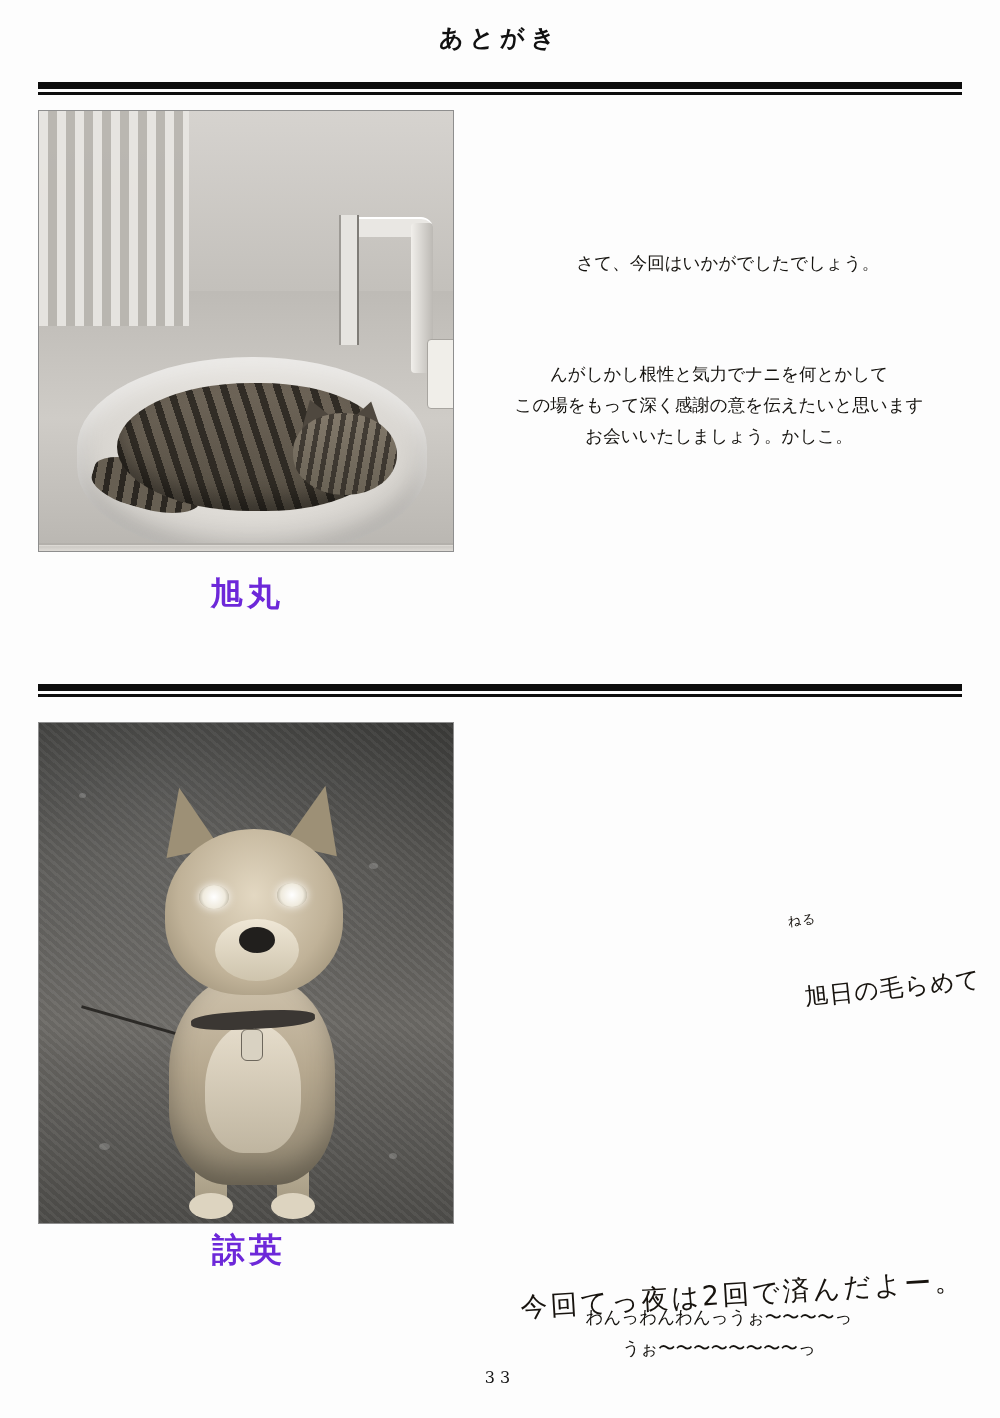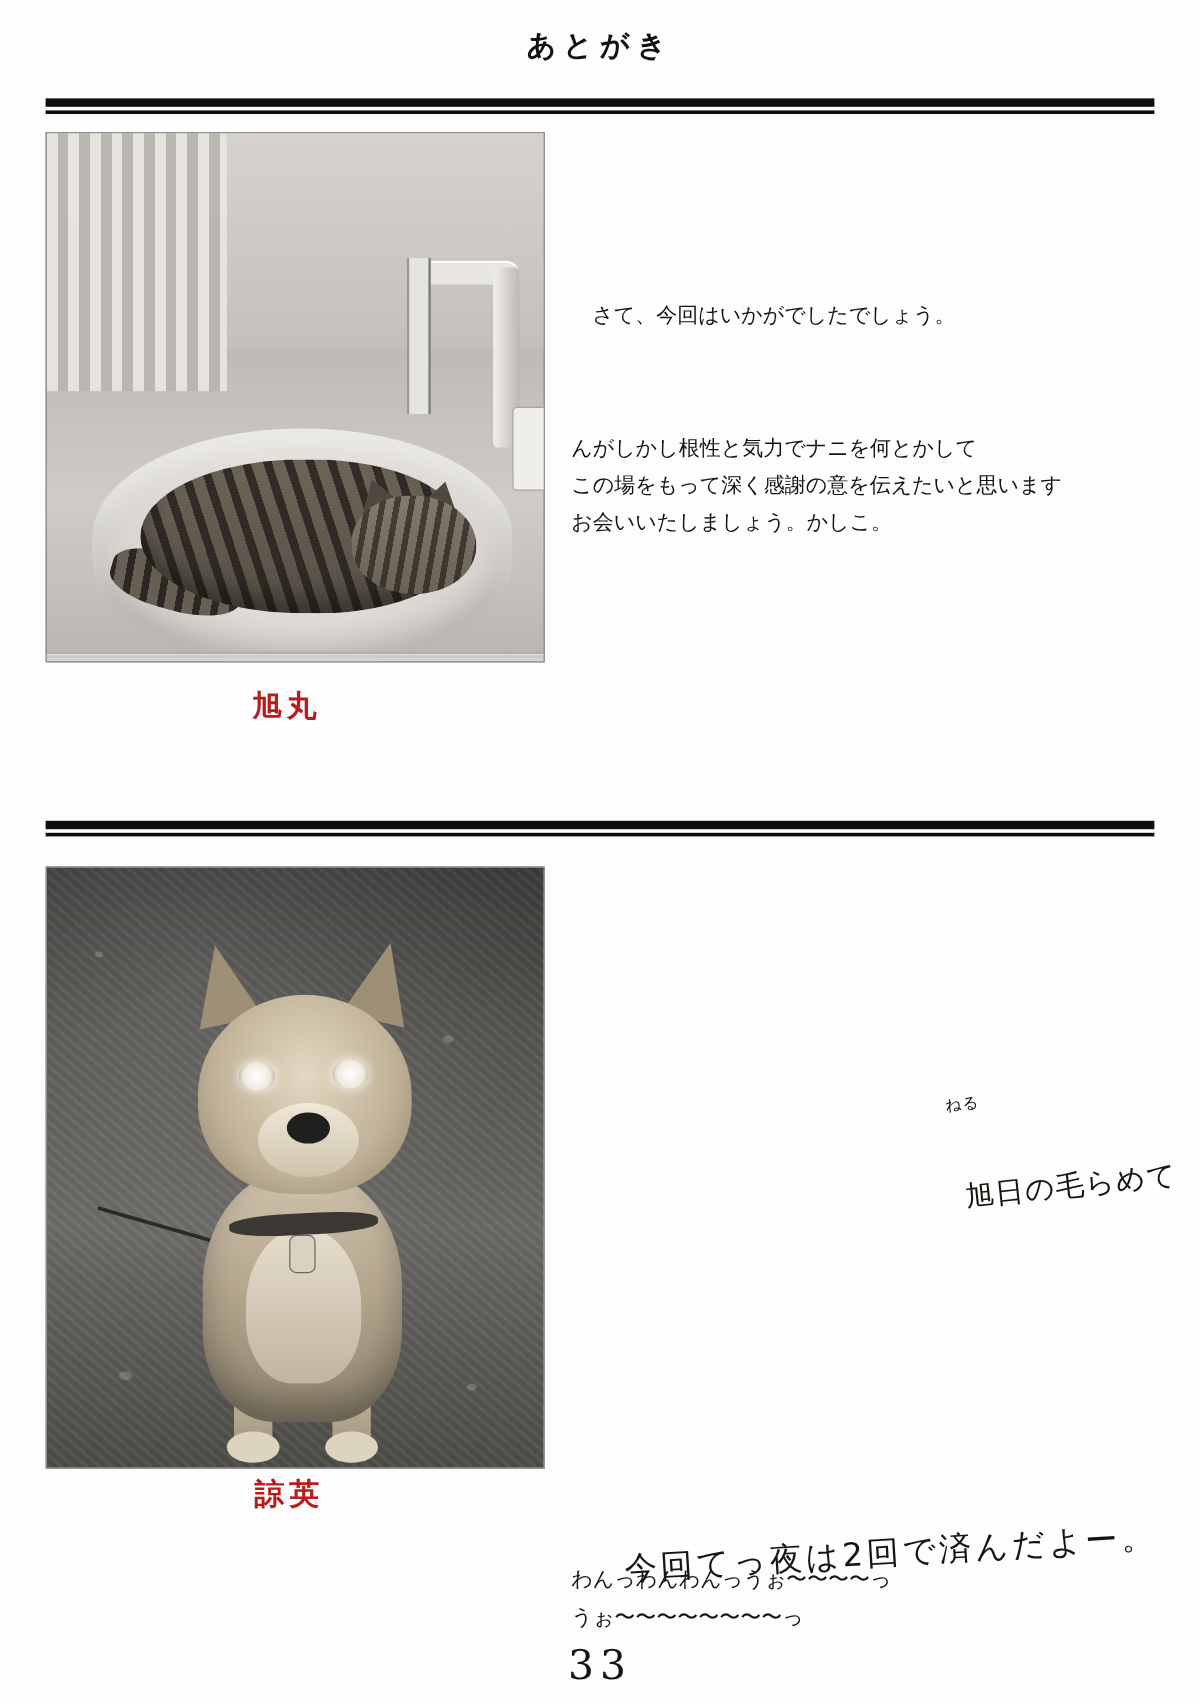--- a/index.html
+++ b/index.html
@@ -278,44 +278,44 @@
     border-radius: 50%;
     background: #ddd4c0;
   }
   .dog-paw.fl { left: 150px; top: 470px; }
   .dog-paw.fr { left: 232px; top: 470px; }
 
   
   .caption {
     position: absolute;
     font-family: "DejaVu Serif", "Liberation Serif", serif;
-    font-size: 25px;
+    font-size: 33px;
     font-weight: bold;
     letter-spacing: 4px;
-    color: #b91c1c;
+    color: #6d28d9;
   }
   .caption-cat { left: 210px; top: 572px; }
   .caption-dog { left: 212px; top: 1228px; }
 
   
   .text-col {
     position: absolute;
     font-family: "DejaVu Sans", "Liberation Sans", sans-serif;
     font-size: 17.5px;
     line-height: 1.78;
     color: #15130f;
     white-space: pre-wrap;
   }
   .text-cat { left: 476px; top: 186px; width: 486px; }
   .text-dog-1 { left: 476px; top: 808px; width: 486px; }
   .text-dog-2 { left: 476px; top: 876px; width: 486px; }
   .text-dog-3 { left: 476px; top: 1110px; width: 486px; }
   .text-dog-4 { left: 476px; top: 1240px; width: 486px; }
 
-  .para { margin: 0 0 17px 0; }
+  .para { margin: 0 0 17px 0; text-align: center; }
   .para:last-child { margin-bottom: 0; }
 
   
   .hand {
     position: absolute;
     font-family: "DejaVu Sans", "Liberation Sans", sans-serif;
     color: #17130e;
     white-space: pre;
   }
   .hand-1 {
@@ -336,21 +336,21 @@
     letter-spacing: 3px;
   }
 
   
   .page-number {
     position: absolute;
     left: 0; top: 1368px;
     width: 1000px;
     text-align: center;
     font-family: "DejaVu Serif", "Liberation Serif", serif;
-    font-size: 34px;
+    font-size: 16px;
     letter-spacing: 5px;
     color: #141414;
   }
 </style>
 </head>
 <body>
 
 <div class="page">
 
   <div class="page-title">あとがき</div>

